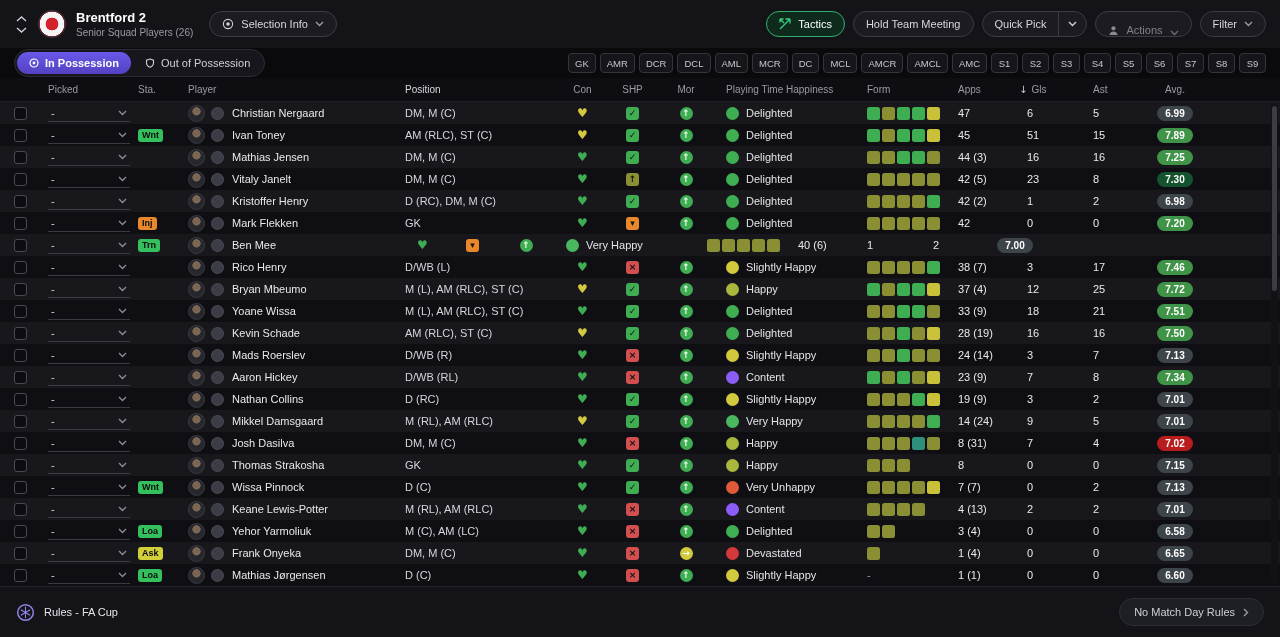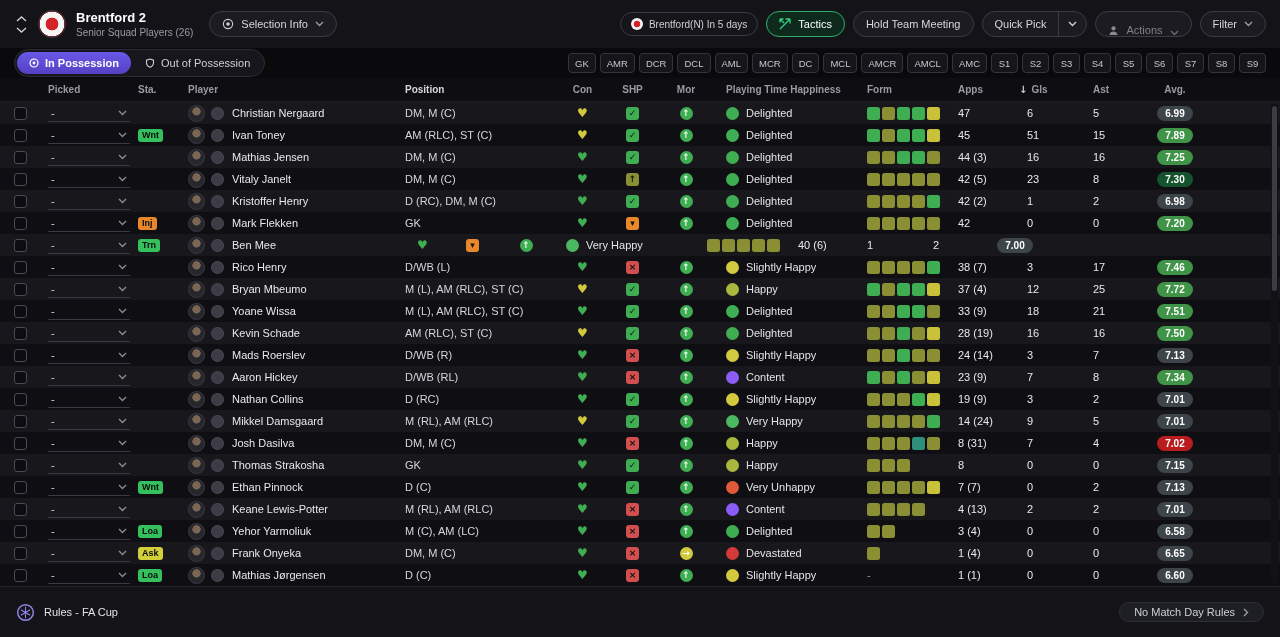--- a/index.html
+++ b/index.html
@@ -39,21 +39,21 @@
   .tab { height:22px; border-radius:11px; padding:0 12px; display:flex; align-items:center; gap:6px;
     font-size:11px; color:#cfcfd6; background:transparent; border:none; cursor:pointer; font-family:inherit; white-space:nowrap; }
   .tab.active { background:linear-gradient(180deg,#6a58e8,#5242c2); color:#fff; font-weight:bold; }
   .posfilters { margin-left:auto; display:flex; gap:4px; }
   .posbtn { height:20px; min-width:27px; padding:0 6px; border:1px solid #34343e; border-radius:4px;
     background:#15151a; color:#c6c6ce; font-size:9.5px; display:flex; align-items:center; justify-content:center;
     cursor:pointer; font-family:inherit; }
   
   .tablewrap { flex:1; position:relative; overflow:hidden; display:flex; flex-direction:column; }
   .thead { height:24px; display:flex; align-items:center; background:#0e0e12; color:#9a9aa3; font-size:10px;
-    border-bottom:1px solid #1e1e24; flex:none;font-weight:bold; }
+    border-bottom:1px solid #1e1e24; flex:none; }
   .tbody { flex:1; overflow:hidden; }
   .trow { display:flex; height:22px; align-items:center; background:#0f0f13; cursor:pointer; }
   .trow.alt { background:#17171c; }
   .c { display:flex; align-items:center; height:100%; flex:none; }
   .center { justify-content:center; }
   .w-check{width:40px;} .w-picked{width:96px;} .w-sta{width:40px;} .w-player{width:224px;}
   .w-pos{width:160px;} .w-con{width:45px;} .w-shp{width:55px;} .w-mor{width:52px;}
   .w-hap{width:143px;} .w-form{width:95px;} .w-apps{width:65px;} .w-gls{width:65px;}
   .w-ast{width:55px;} .w-avg{width:80px;} .w-fill{flex:1;}
   .hcell { padding-left:8px; }
@@ -80,21 +80,21 @@
   .w-apps { padding-left:8px; } .w-gls { padding-left:12px; } .w-ast { padding-left:13px; }
   .badge { min-width:36px; height:15px; border-radius:8px; font-size:10px; font-weight:bold; color:#fff;
     display:inline-flex; align-items:center; justify-content:center; padding:0 5px; }
   .sorticon { margin-right:4px; color:#cfcfd6; font-family:"DejaVu Sans", sans-serif; }
   .scrolltrack { position:absolute; right:2px; top:26px; bottom:2px; width:7px; background:#111116; border-radius:4px; }
   .scrollthumb { position:absolute; top:2px; left:1px; width:5px; height:185px; background:#3c3c46; border-radius:3px; }
   
   .footer { height:51px; background:#131318; border-top:1px solid #232329; display:flex; align-items:center;
     padding:0 16px; flex:none; }
   .rulestext { margin-left:9px; font-size:11px; color:#e4e4e8; }
-  .footerbtn { margin-left:auto; height:20px; border-radius:14px; background:#1e1e25; border:1px solid #2e2e36;
+  .footerbtn { margin-left:auto; height:28px; border-radius:14px; background:#1e1e25; border:1px solid #2e2e36;
     color:#cfcfd6; display:inline-flex; align-items:center; gap:8px; padding:0 14px; font-size:11px; cursor:pointer; font-family:inherit; }
 </style>
 </head>
 <body>
 
 <header class="topbar">
   <div class="navchev">
     <svg width="11" height="6" viewBox="0 0 11 6">
         <path d="M1 5l4.5-4L10 5" stroke="#cfcfd6" stroke-width="1.4" fill="none"></path>
       </svg>
@@ -112,24 +112,20 @@
         <circle cx="6" cy="6" r="4.6" fill="none" stroke="#cfcfd6" stroke-width="1.1"></circle>
         <circle cx="6" cy="6" r="1.8" fill="#cfcfd6"></circle>
       </svg>
     <span>Selection Info</span>
     <svg width="9" height="6" viewBox="0 0 9 6">
         <path d="M1 1l3.5 3.5L8 1" stroke="#9a9aa3" stroke-width="1.4" fill="none"></path>
       </svg>
   </button>
 
   <div class="rightcluster">
-    <div class="pill">
-      <span class="minicrest"></span>
-      <span>Brentford(N) In 5 days</span>
-    </div>
     <button class="btn tactics">
       <svg width="12" height="12" viewBox="0 0 12 12">
           <path d="M1 11L11 1M11 1H6.5M11 1v4.5M1 1l4 4M1 1h3.5M1 1v3.5" stroke="#35d07f" stroke-width="1.3" fill="none"></path>
         </svg>
       <span>Tactics</span>
     </button>
     <button class="btn">
       <span>Hold Team Meeting</span>
     </button>
     <div class="splitbtn">
@@ -1035,21 +1031,21 @@
               <path d="M1 1l3.5 3.5L8 1" stroke="#8a8a93" stroke-width="1.4" fill="none"></path>
             </svg>
           </span>
         </div>
     <div class="c w-sta">
           <span class="tag" style="background:#35c05e">Wnt</span>
         </div>
     <div class="c w-player">
       <span class="avatar"></span>
       <span class="mini"></span>
-      <span class="pname">Ethan Pinnock</span>
+      <span class="pname">Wissa Pinnock</span>
     </div>
     <div class="c w-pos">D (C)</div>
     <div class="c w-con center">
           <span class="heart" style="color:#3fae53">♥</span>
         </div>
     <div class="c w-shp center">
           <span class="shp" style="background:#3fae53">✓</span>
         </div>
     <div class="c w-mor center">
           <span class="mor" style="background:#3fae53">↑</span>

